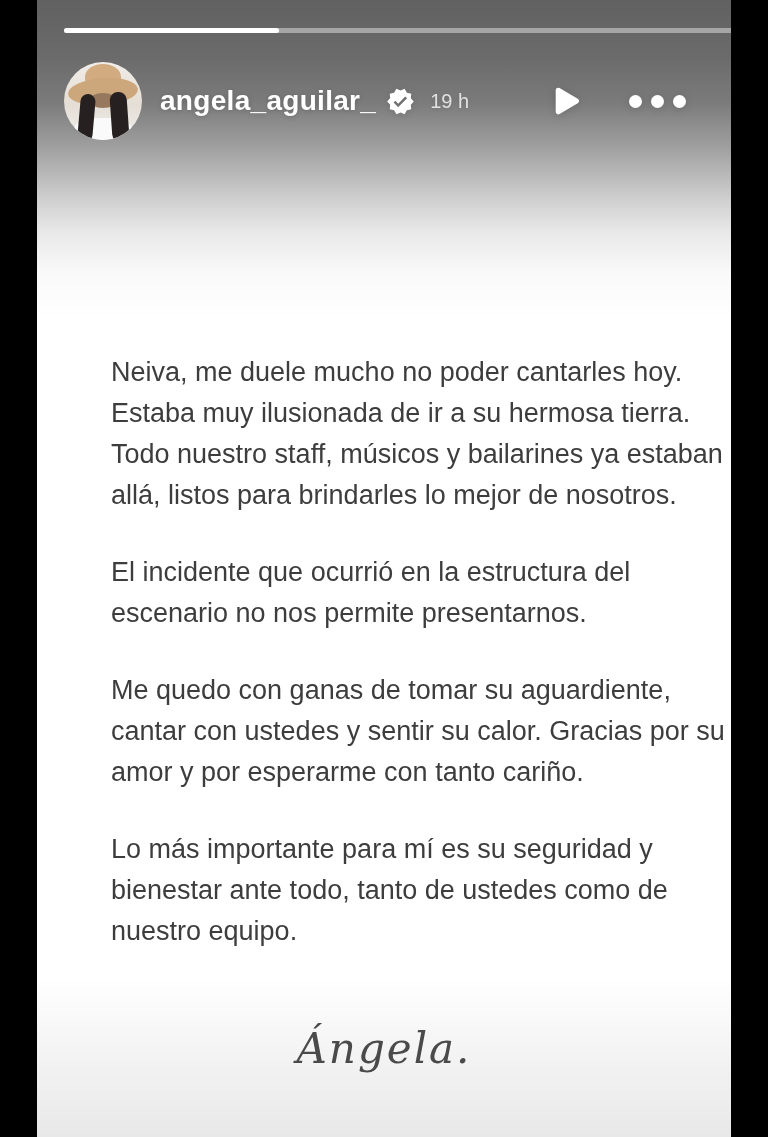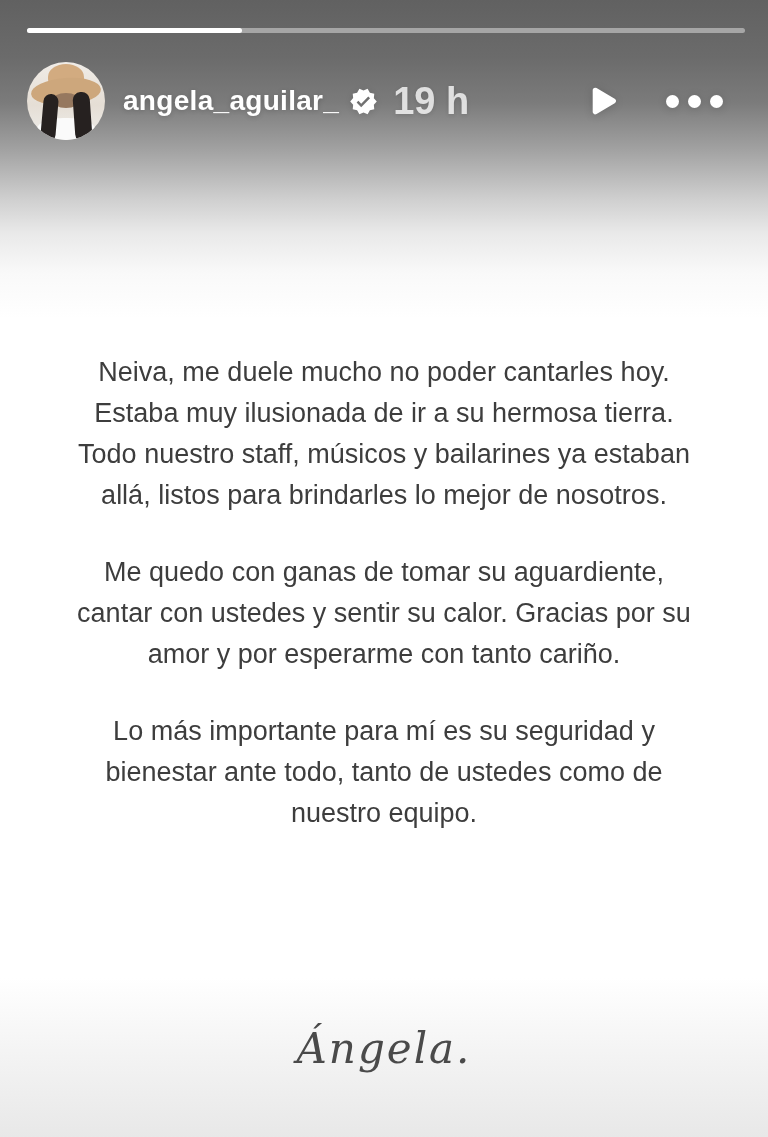--- a/index.html
+++ b/index.html
@@ -1,18 +1,18 @@
 <!DOCTYPE html>
 <html><head>
 <meta charset="utf-8">
 <style>
   html, body { margin: 0; padding: 0; background: #000; }
   .screen {
     position: relative;
-    width: 768px;
+    width: 694px;
     height: 1137px;
     margin: 0 auto;
     overflow: hidden;
     font-family: "Liberation Sans", sans-serif;
     background: linear-gradient(180deg,
       #616161 0%,
       #6b6b6b 5%,
       #7b7b7b 9%,
       #a0a0a0 13%,
       #cfcfcf 17.5%,
@@ -74,22 +74,22 @@
     font-size: 28px;
     font-weight: 600;
     letter-spacing: 0.3px;
     color: #ffffff;
     text-shadow: 0 1px 5px rgba(0,0,0,0.18);
     white-space: nowrap;
   }
   .badge { margin-left: 10px; display: inline-flex; filter: drop-shadow(0 1px 3px rgba(0,0,0,0.12)); }
   .time {
     margin-left: 15px;
-    font-size: 38px;
-    font-weight: 700;
+    font-size: 20px;
+    font-weight: 400;
     color: rgba(255,255,255,0.78);
     text-shadow: 0 1px 4px rgba(0,0,0,0.12);
     white-space: nowrap;
   }
   .play {
     margin-left: auto;
     margin-right: 46px;
     display: inline-flex;
     cursor: pointer;
     filter: drop-shadow(0 1px 4px rgba(0,0,0,0.15));
@@ -102,21 +102,20 @@
     filter: drop-shadow(0 1px 4px rgba(0,0,0,0.15));
   }
   .dot { width: 13px; height: 13px; border-radius: 50%; background: #ffffff; }
 
   
   .story-text {
     position: absolute;
     top: 352px;
     left: 74px;
     width: 620px;
-    text-align: center;
     font-size: 27px;
     line-height: 41px;
     color: #3d3d3d;
   }
   .story-text p { margin: 0 0 36px 0; }
 
   
   .signature {
     position: absolute;
     top: 1012px;
@@ -169,19 +168,20 @@
     <span class="dots">
       <span class="dot"></span>
       <span class="dot"></span>
       <span class="dot"></span>
     </span>
 
   </div>
 
   <div class="story-text">
     <p>Neiva, me duele mucho no poder cantarles hoy. Estaba muy ilusionada de ir a su hermosa tierra. Todo nuestro staff, músicos y bailarines ya estaban allá, listos para brindarles lo mejor de nosotros.</p>
+    <p>El incidente que ocurrió en la estructura del escenario no nos permite presentarnos.</p>
     <p>Me quedo con ganas de tomar su aguardiente, cantar con ustedes y sentir su calor. Gracias por su amor y por esperarme con tanto cariño.</p>
     <p>Lo más importante para mí es su seguridad y bienestar ante todo, tanto de ustedes como de nuestro equipo.</p>
   </div>
 
   <div class="signature">Ángela.</div>
 
 </div>
 
 </body></html>

